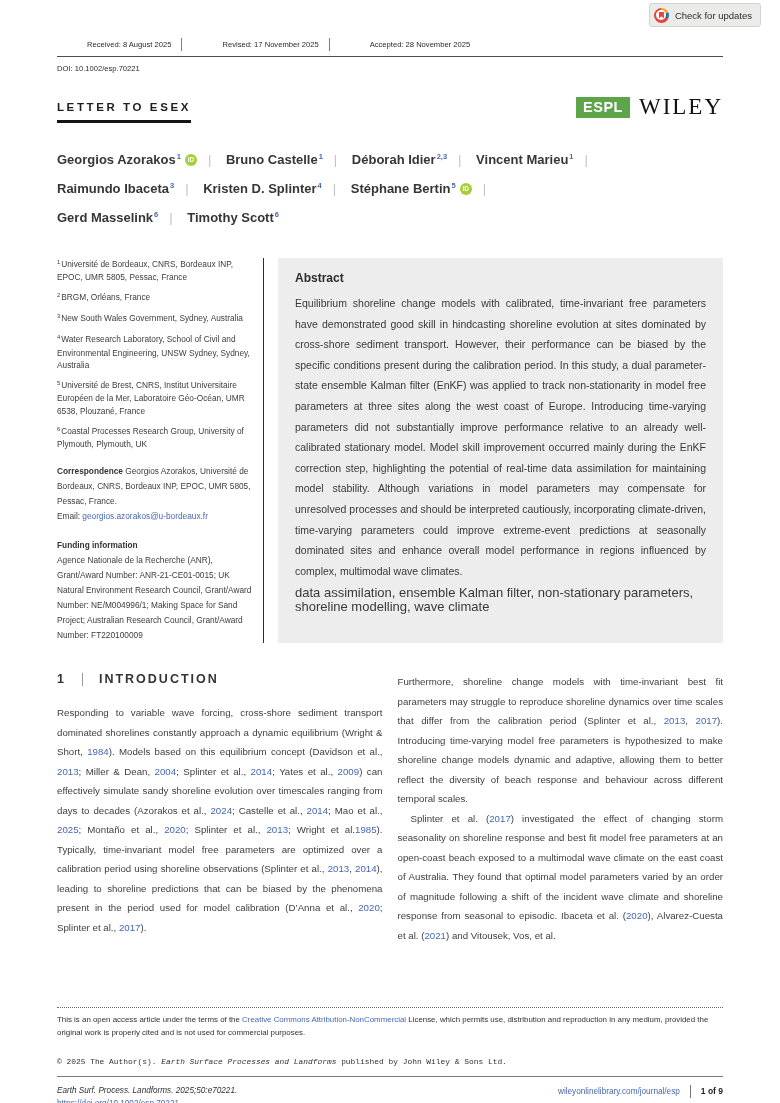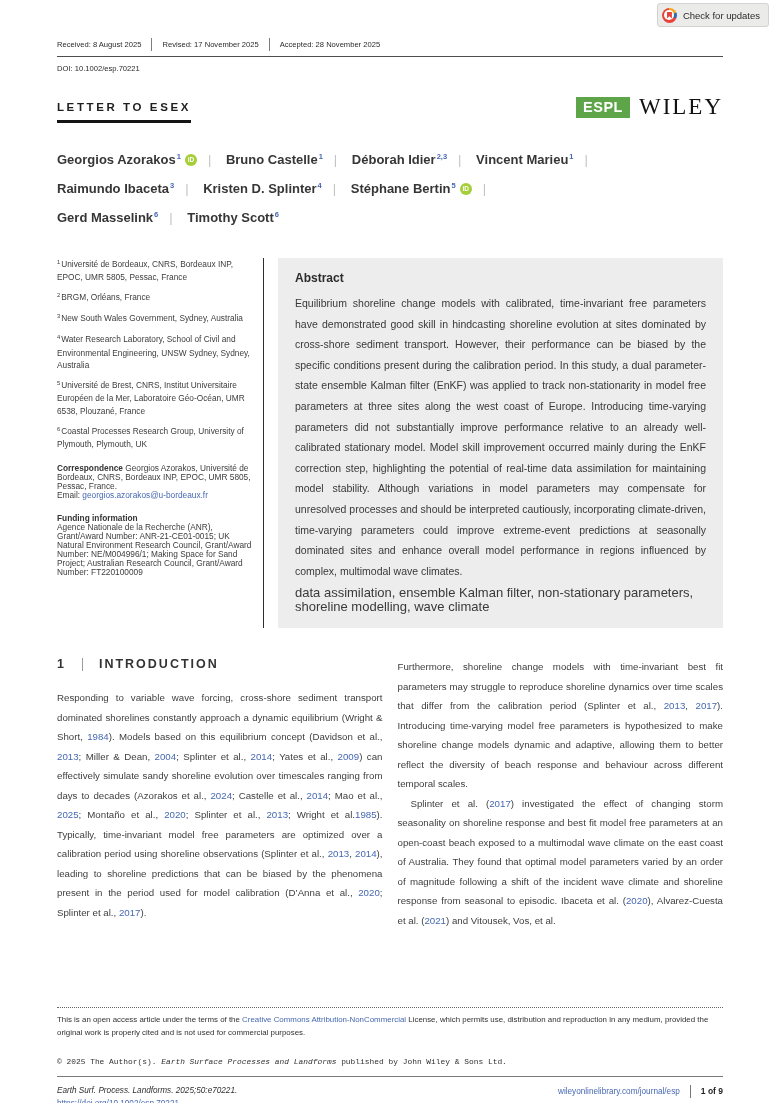--- a/index.html
+++ b/index.html
@@ -1,32 +1,32 @@
 <!DOCTYPE html>
 <html><head>
 <meta charset="utf-8">
 <style>
   html,body{margin:0;padding:0;}
   body{width:780px;height:1103px;position:relative;background:#ffffff;
        font-family:"Liberation Sans",sans-serif;color:#3d3d3d;overflow:hidden;}
   .content{padding:38px 57px 0;}
 
   
-  .cfu{position:absolute;top:3px;right:11px;height:22px;display:flex;align-items:center;gap:6px;
+  .cfu{position:absolute;top:3px;right:19px;height:22px;display:flex;align-items:center;gap:6px;
        background:#ebebe9;border:1px solid #d3d3d0;border-radius:3px;padding:0 8px 0 4px;
        font-size:9.5px;color:#2c2c2c;cursor:pointer;}
   .cfu-icon{width:15px;height:15px;border-radius:50%;position:relative;flex:none;
        background:conic-gradient(from 210deg,#e8433a 0deg 150deg,#f5a623 150deg 215deg,#2f6db3 215deg 265deg,#e8433a 265deg 360deg);}
   .cfu-icon::after{content:"";position:absolute;inset:2.5px;background:#fff;border-radius:50%;z-index:0;}
   .cfu-flag{position:absolute;width:5px;height:7px;background:#e8433a;left:5px;top:4px;z-index:1;
        clip-path:polygon(0 0,100% 0,100% 100%,50% 68%,0 100%);}
 
   
   .meta-row{display:flex;align-items:center;font-size:7.6px;color:#2a2a2a;}
-  .meta-item{margin-right:10px;}
+  .meta-item{margin-right:10px;margin-left:30px;}
   .meta-div{width:1px;height:13px;background:#7e7e7e;margin-right:10px;}
   .meta-rule{border-bottom:1.6px solid #4e4e4e;margin-top:5px;}
   .doi-line{font-size:7.6px;margin-top:7px;color:#2a2a2a;}
 
   .type-row{display:flex;justify-content:space-between;align-items:flex-end;margin-top:21px;}
   .article-type{font-size:11.5px;font-weight:bold;letter-spacing:2.6px;color:#1e1e1e;
        border-bottom:3px solid #141414;padding-bottom:7px;}
   .logos{display:flex;align-items:center;gap:9px;padding-bottom:3px;}
   .espl{background:#5ea449;color:#fff;font-weight:bold;font-size:14.5px;padding:2px 7px 3px;letter-spacing:.5px;}
   .wiley{font-family:"Liberation Serif",serif;font-size:23px;letter-spacing:2px;color:#121212;}
@@ -43,21 +43,21 @@
   .author-sep{color:#c3c3c3;margin:0 11px;font-weight:400;}
 
   
   .mid{display:flex;align-items:stretch;margin-top:25px;}
   .sidebar{width:197px;flex:none;padding-right:9px;}
   .mid-divider{width:1px;background:#2e2e2e;flex:none;}
   .abstract-box{flex:1;margin-left:14px;background:#ededed;padding:13px 17px 15px;}
 
   .aff{font-size:8.3px;line-height:12.4px;margin:0 0 7.5px;color:#3c3c3c;}
   .aff .ssup{font-size:5.8px;top:-3px;margin-right:1px;}
-  .side-p{font-size:8.3px;line-height:9px;margin:14px 0 0;color:#3c3c3c;}
+  .side-p{font-size:8.3px;line-height:15px;margin:14px 0 0;color:#3c3c3c;}
   .side-h{font-weight:bold;color:#333;}
   .link{color:#4668b2;}
   .italic{font-style:italic;}
 
   .abs-h{font-size:12px;font-weight:700;color:#2c2c2c;}
   .abs-p{margin:8px 0 0;font-size:10.5px;line-height:20.6px;text-align:justify;color:#393939;}
   .kw-h{margin-top:16px;font-size:8.6px;font-weight:700;letter-spacing:2.2px;color:#2c2c2c;}
   .kw{margin-top:5px;font-size:13px;line-height:13.5px;color:#393939;}
 
   

